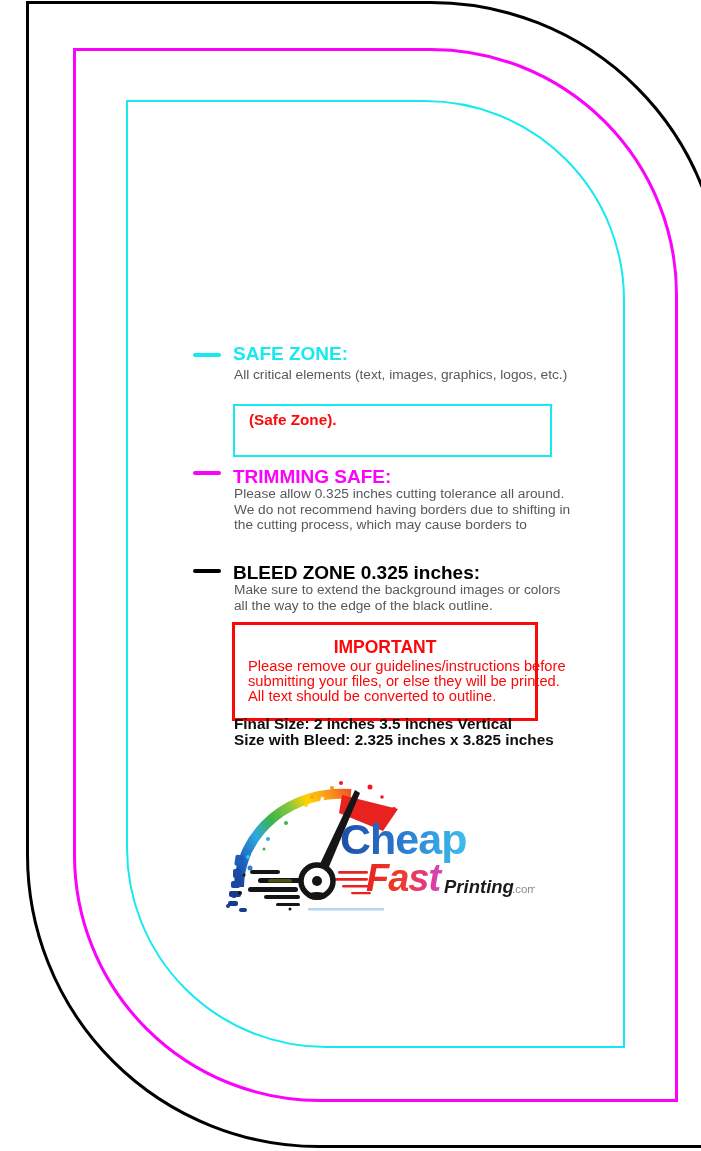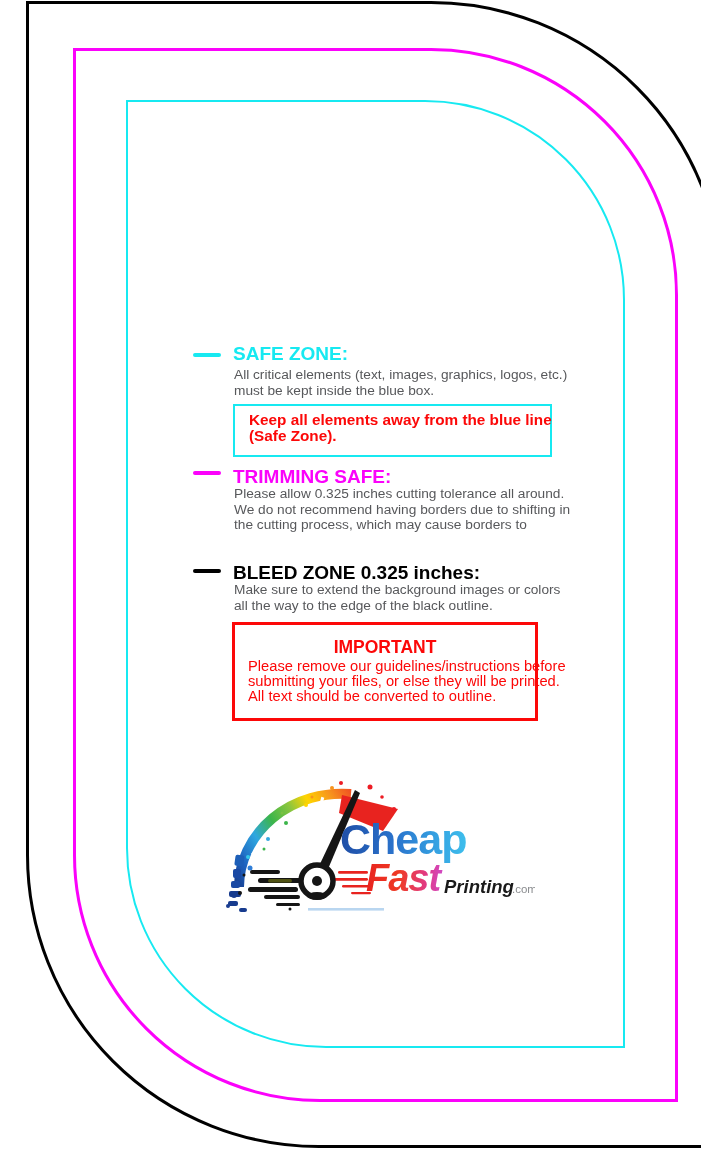--- a/index.html
+++ b/index.html
@@ -61,24 +61,22 @@
 <div id="canvas">
 
   <div class="outline" id="bleed-outline"></div>
   <div class="outline" id="trim-outline"></div>
   <div class="outline" id="safe-outline"></div>
 
   <div class="dash" id="safe-dash"></div>
   <div class="sec-title" id="safe-title">SAFE ZONE:</div>
   <div class="sec-body" id="safe-body">
     <div>All critical elements (text, images, graphics, logos, etc.)</div>
-    <div>must be kept inside the blue box.</div>
   </div>
   <div id="safe-callout">
-    <div>Keep all elements away from the blue line</div>
     <div>(Safe Zone).</div>
   </div>
 
   <div class="dash" id="trim-dash"></div>
   <div class="sec-title" id="trim-title">TRIMMING SAFE:</div>
   <div class="sec-body" id="trim-body">
     <div>Please allow 0.325 inches cutting tolerance all around.</div>
     <div>We do not recommend having borders due to shifting in</div>
     <div>the cutting process, which may cause borders to</div>
   </div>
@@ -92,20 +90,24 @@
 
   <div id="important-box">
     <div id="important-title">IMPORTANT</div>
     <div id="important-body">
       <div>Please remove our guidelines/instructions before</div>
       <div>submitting your files, or else they will be printed.</div>
       <div>All text should be converted to outline.</div>
     </div>
   </div>
 
+  <div id="size-summary">
+    <div>Final Size: 2 inches 3.5 inches Vertical</div>
+    <div>Size with Bleed: 2.325 inches x 3.825 inches</div>
+  </div>
 
   <div id="logo">
     <svg width="315" height="145" viewBox="0 0 315 145">
       <defs>
         <linearGradient id="rainbowArc" gradientUnits="userSpaceOnUse" x1="14" y1="118" x2="172" y2="20">
           <stop offset="0" stop-color="#16337F"></stop>
           <stop offset="0.13" stop-color="#1E63C0"></stop>
           <stop offset="0.26" stop-color="#2FA7E0"></stop>
           <stop offset="0.38" stop-color="#3CB54A"></stop>
           <stop offset="0.50" stop-color="#8CC63E"></stop>

